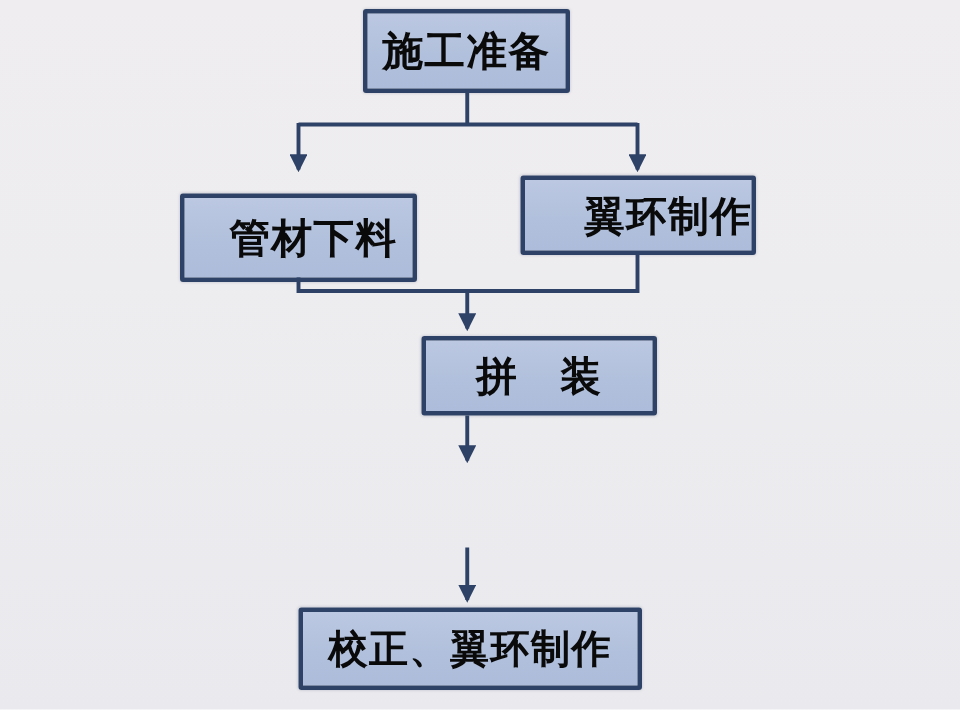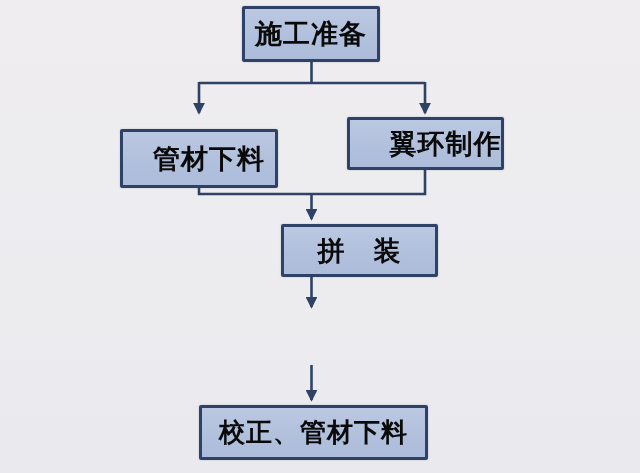--- a/index.html
+++ b/index.html
@@ -78,15 +78,15 @@
 
   <div class="node" id="node-prep">施工准备</div>
 
   <div class="node" id="node-pipe">管材下料</div>
 
   <div class="node" id="node-wing">翼环制作</div>
 
   <div class="node" id="node-assembly">拼　装</div>
 
 
-  <div class="node" id="node-correction">校正、管材下料</div>
+  <div class="node" id="node-correction">校正、翼环制作</div>
 
 </div>
 
 </body></html>

